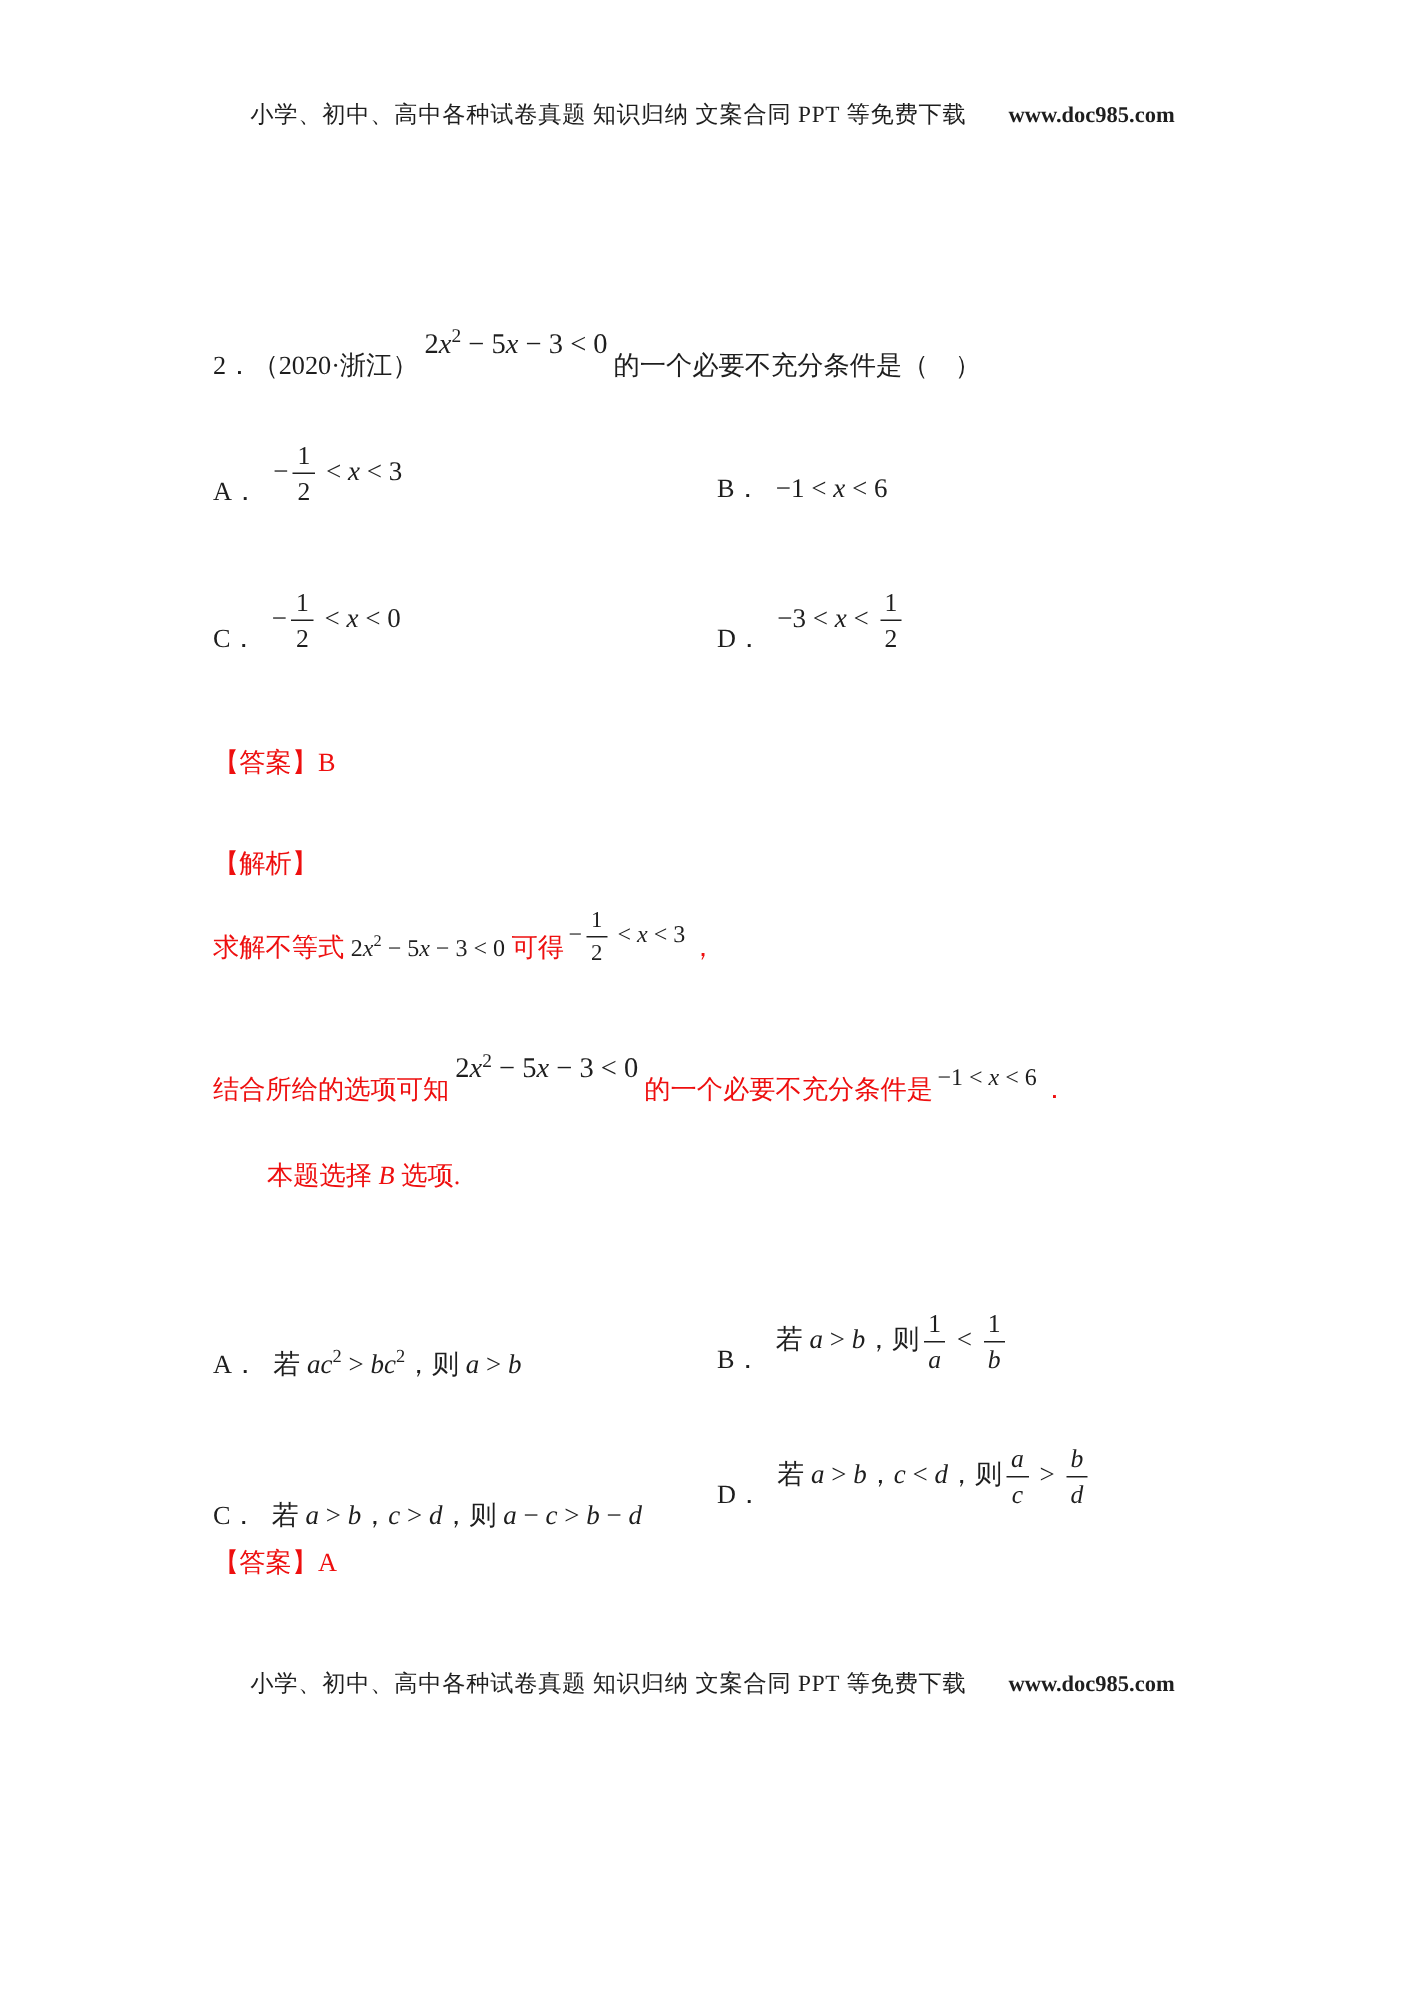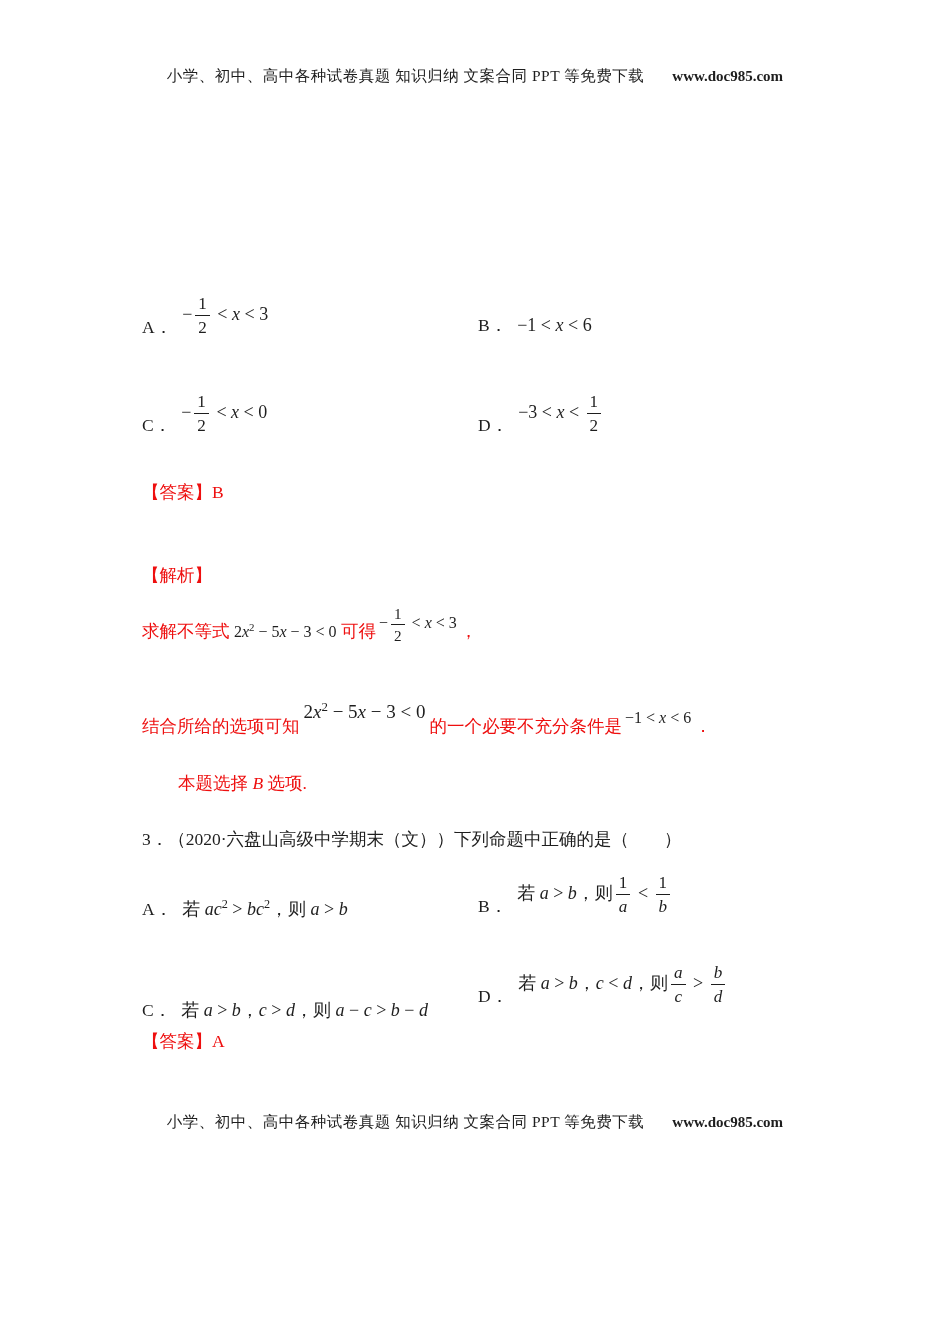--- a/index.html
+++ b/index.html
@@ -30,21 +30,21 @@
   .opt { display:flex; align-items:center; }
   .opt-label { align-self:flex-end; margin-right:10px; font-size:17.5px; }
   .opt-math { font-size:18px; }
   
   #header   { top:66px; }
   #q2-stem  { top:229px; left:142px; }
   #q2-a     { top:293px; left:142px; }
   #q2-b     { top:313px; left:478px; }
   #q2-c     { top:391px; left:142px; }
   #q2-d     { top:391px; left:478px; }
-  #ans2     { top:481px; left:142px; }
+  #ans2     { top:497px; left:142px; }
   #jiexi    { top:564px; left:142px; }
   #expl-l1  { top:613px; left:142px; }
   #expl-l2  { top:712px; left:142px; }
   #expl-l3  { top:772px; left:142px;margin-left:36px; }
   #q3-stem  { top:828px; left:142px; }
   #q3-a     { top:897px; left:142px; }
   #q3-b     { top:872px; left:478px; }
   #q3-c     { top:998px; left:142px; }
   #q3-d     { top:962px; left:478px; }
   #ans3     { top:1030px; left:142px; }
@@ -53,20 +53,23 @@
 </head>
 <body>
 
 <div class="page">
 
   <div id="header" class="abs row-center">
     <span class="dl-text">小学、初中、高中各种试卷真题 知识归纳 文案合同 PPT 等免费下载</span>
     <span class="site">www.doc985.com</span>
   </div>
 
+  <div id="q2-stem" class="abs line">
+    <span><span class="seg-cn">2．（2020·浙江）</span></span><span class="raise math"><span class="seg-n">2</span><span class="seg-m">x</span><sup class="seg-sup">2</sup><span class="seg-n"> − 5</span><span class="seg-m">x</span><span class="seg-n"> − 3 &lt; 0</span></span><span><span class="seg-cn">的一个必要不充分条件是（　）</span></span>
+  </div>
 
   <div id="q2-a" class="abs opt">
     <span class="opt-label"><span class="seg-cn">A．</span></span>
     <span class="opt-math"><span class="seg-n">−</span><span class="frac">
           <span class="fnum">1</span>
           <span class="fden">2</span>
         </span><span class="seg-n"> &lt; </span><span class="seg-m">x</span><span class="seg-n"> &lt; 3</span></span>
   </div>
   <div id="q2-b" class="abs opt">
     <span class="opt-label"><span class="seg-cn">B．</span></span>
@@ -103,23 +106,20 @@
   </div>
 
   <div id="expl-l2" class="abs line">
     <span class="red"><span class="seg-cn">结合所给的选项可知</span></span><span class="raise math"><span class="seg-n">2</span><span class="seg-m">x</span><sup class="seg-sup">2</sup><span class="seg-n"> − 5</span><span class="seg-m">x</span><span class="seg-n"> − 3 &lt; 0</span></span><span class="red"><span class="seg-cn">的一个必要不充分条件是</span></span><span class="raise-sm math"><span class="seg-n">−1 &lt; </span><span class="seg-m">x</span><span class="seg-n"> &lt; 6</span></span><span class="red"><span class="seg-cn">．</span></span>
   </div>
 
   <div id="expl-l3" class="abs line red">
     <span><span class="seg-cn">本题选择 </span><span class="seg-m">B</span><span class="seg-cn"> 选项.</span></span>
   </div>
 
-  <div id="q3-stem" class="abs line">
-    <span><span class="seg-cn">3．（2020·六盘山高级中学期末（文））下列命题中正确的是（　　）</span></span>
-  </div>
 
   <div id="q3-a" class="abs opt">
     <span class="opt-label"><span class="seg-cn">A．</span></span>
     <span class="opt-math"><span class="seg-cn">若 </span><span class="seg-m">ac</span><sup class="seg-sup">2</sup><span class="seg-n"> &gt; </span><span class="seg-m">bc</span><sup class="seg-sup">2</sup><span class="seg-cn">，则 </span><span class="seg-m">a</span><span class="seg-n"> &gt; </span><span class="seg-m">b</span></span>
   </div>
   <div id="q3-b" class="abs opt">
     <span class="opt-label"><span class="seg-cn">B．</span></span>
     <span class="opt-math"><span class="seg-cn">若 </span><span class="seg-m">a</span><span class="seg-n"> &gt; </span><span class="seg-m">b</span><span class="seg-cn">，则</span><span class="frac">
           <span class="fnum">1</span>
           <span class="fden seg-m">a</span>

